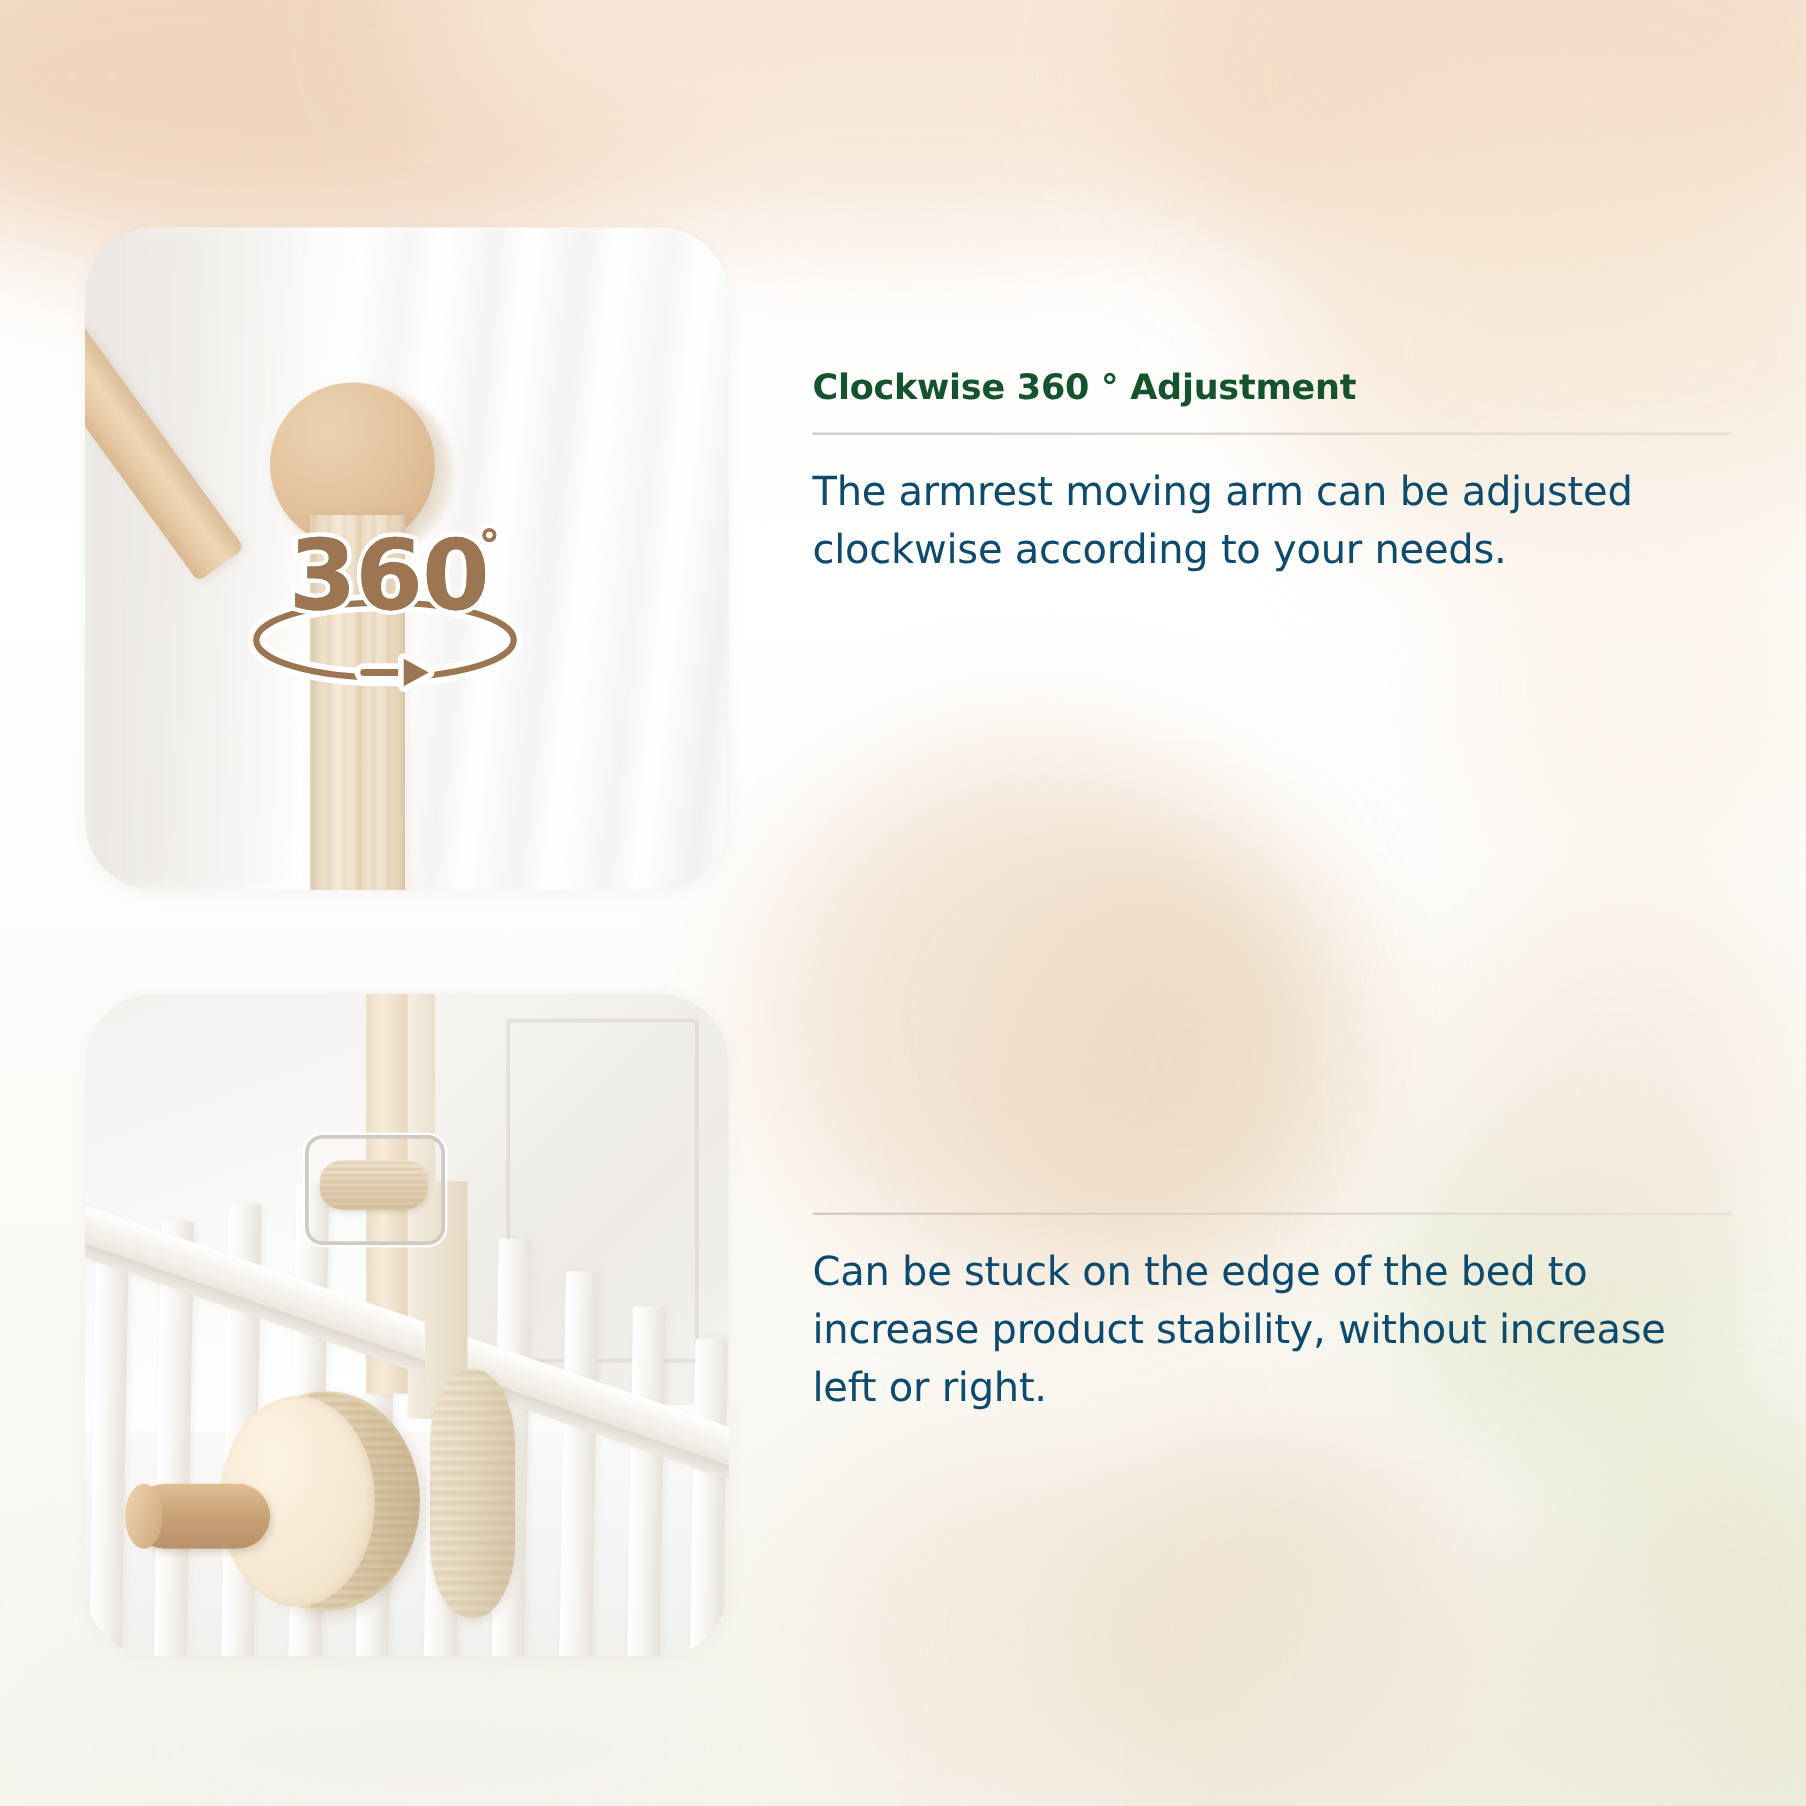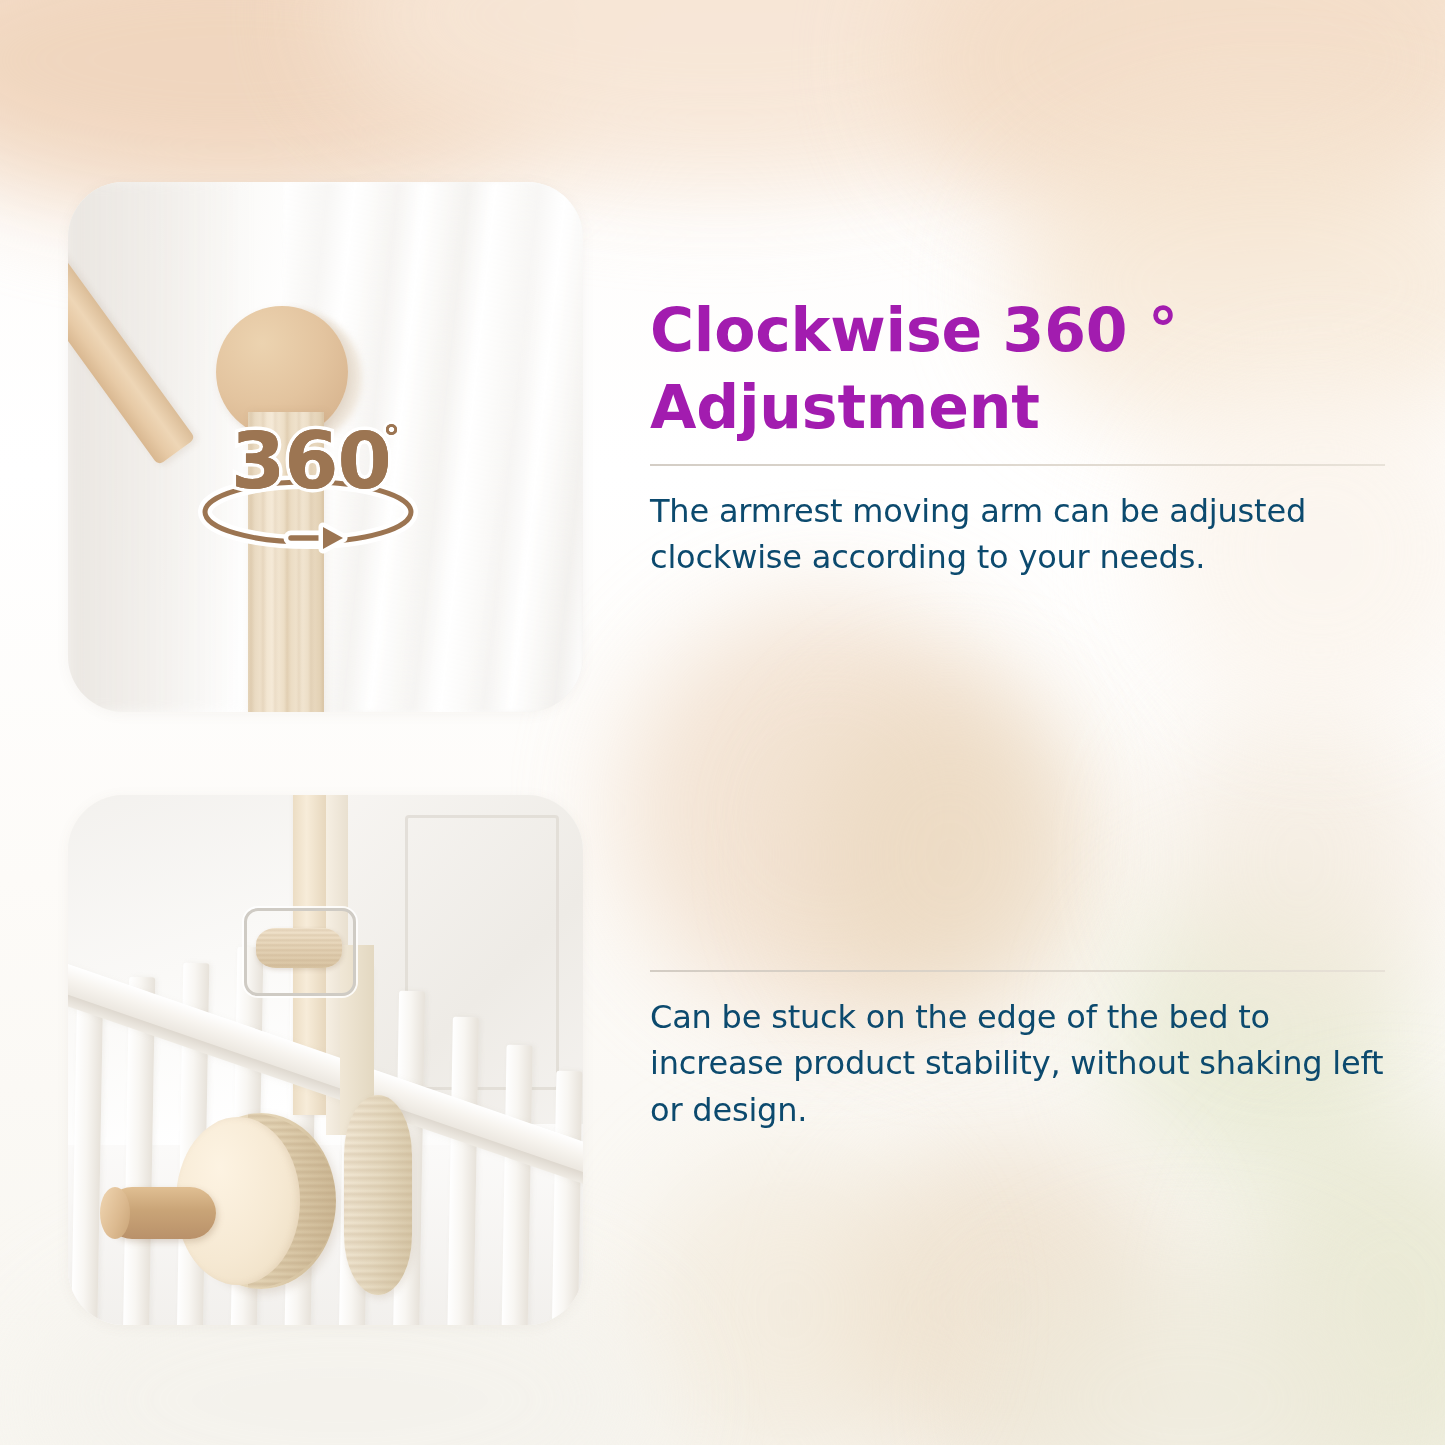--- a/index.html
+++ b/index.html
@@ -362,25 +362,25 @@
   }
 
   
   .text-block { position: absolute; }
   #text-top    { left: 650px; top: 292px;  width: 735px; }
   #text-bottom { left: 650px; top: 952px;  width: 735px; }
 
   .feature-title {
     margin: 0;
     font-family: "DejaVu Sans", sans-serif;
-    font-size: 60px;
+    font-size: 28px;
     font-weight: 700;
     line-height: 1.28;
     letter-spacing: -0.2px;
-    color: #a21caf;
+    color: #14532d;
   }
   .divider {
     margin-top: 18px;
     height: 2px;
     width: 100%;
     background: linear-gradient(90deg, #cfc8bf 0%, #dcd5cb 55%, #e6e0d6 100%);
     opacity: .9;
   }
   .feature-body {
     margin: 0;
@@ -487,16 +487,16 @@
       <div class="c-peg-cap"></div>
 
       <div class="c-hook"></div>
       <div class="c-hook-lines"></div>
       <div class="c-callout"></div>
     </div>
   </div>
 
   <div class="text-block" id="text-bottom">
     <div class="divider"></div>
-    <p class="feature-body">Can be stuck on the edge of the bed to increase product stability, without shaking left or design.</p>
+    <p class="feature-body">Can be stuck on the edge of the bed to increase product stability, without increase left or right.</p>
   </div>
 
 </div>
 
 </body></html>

